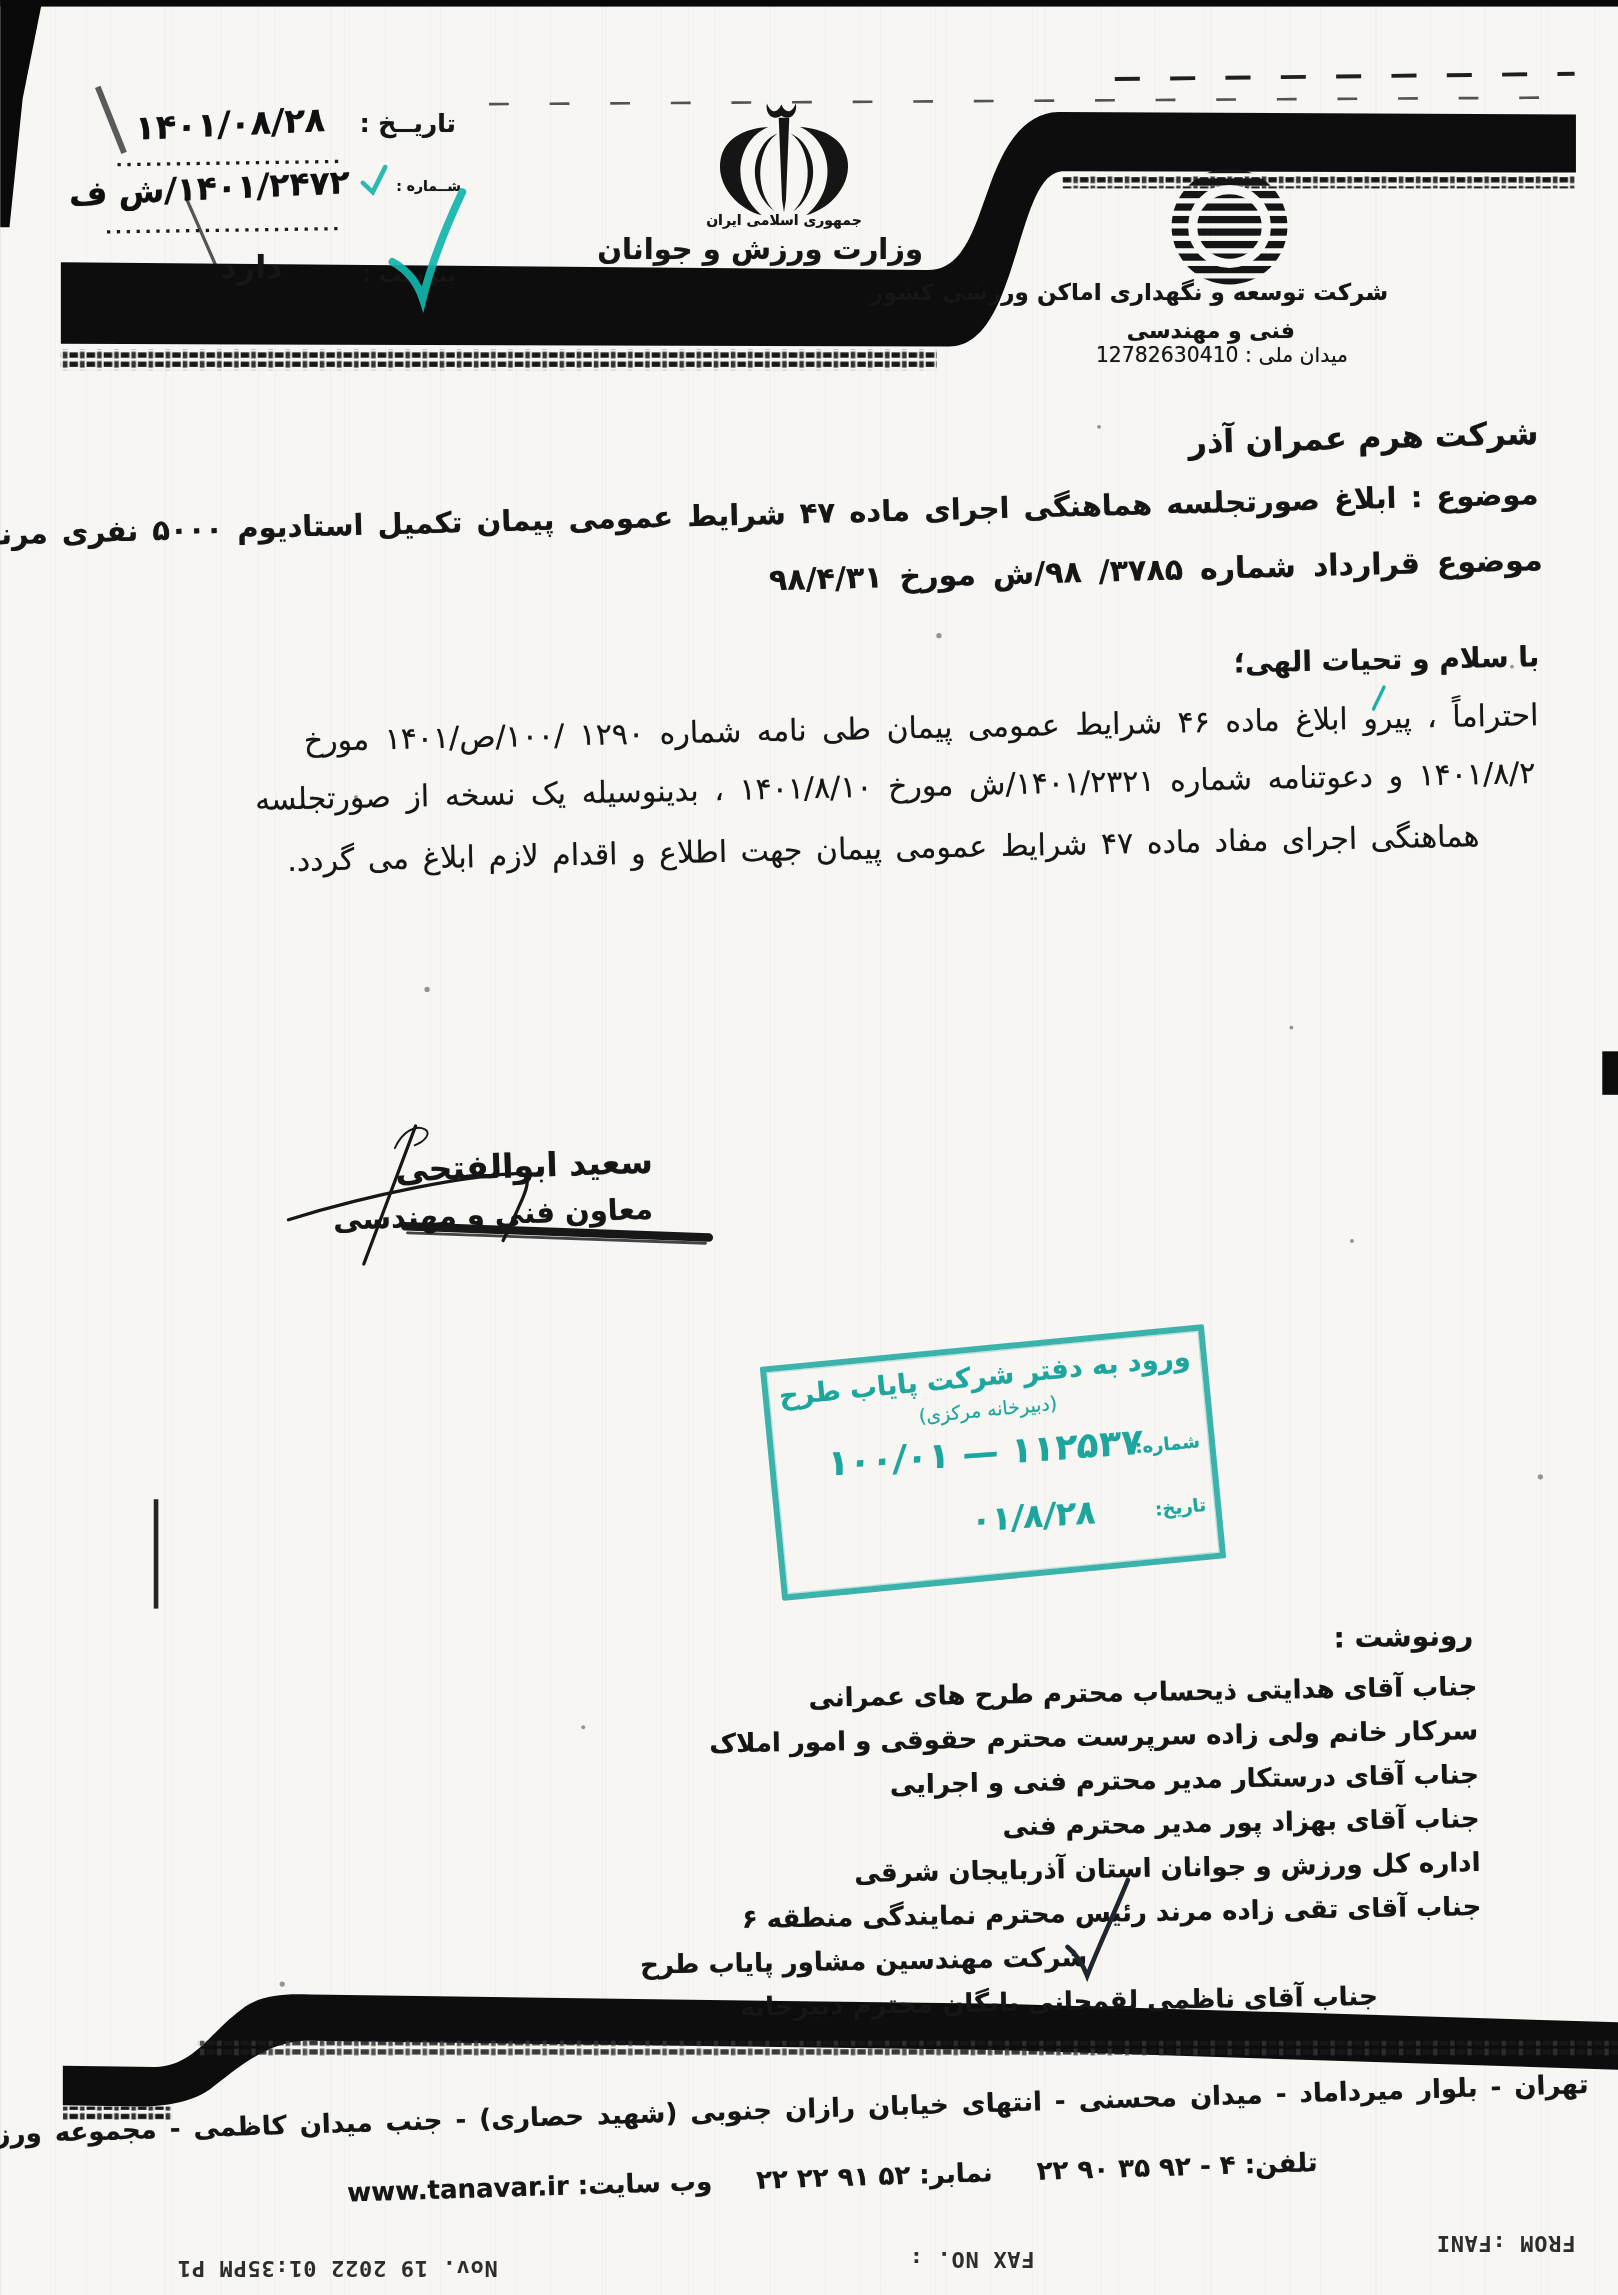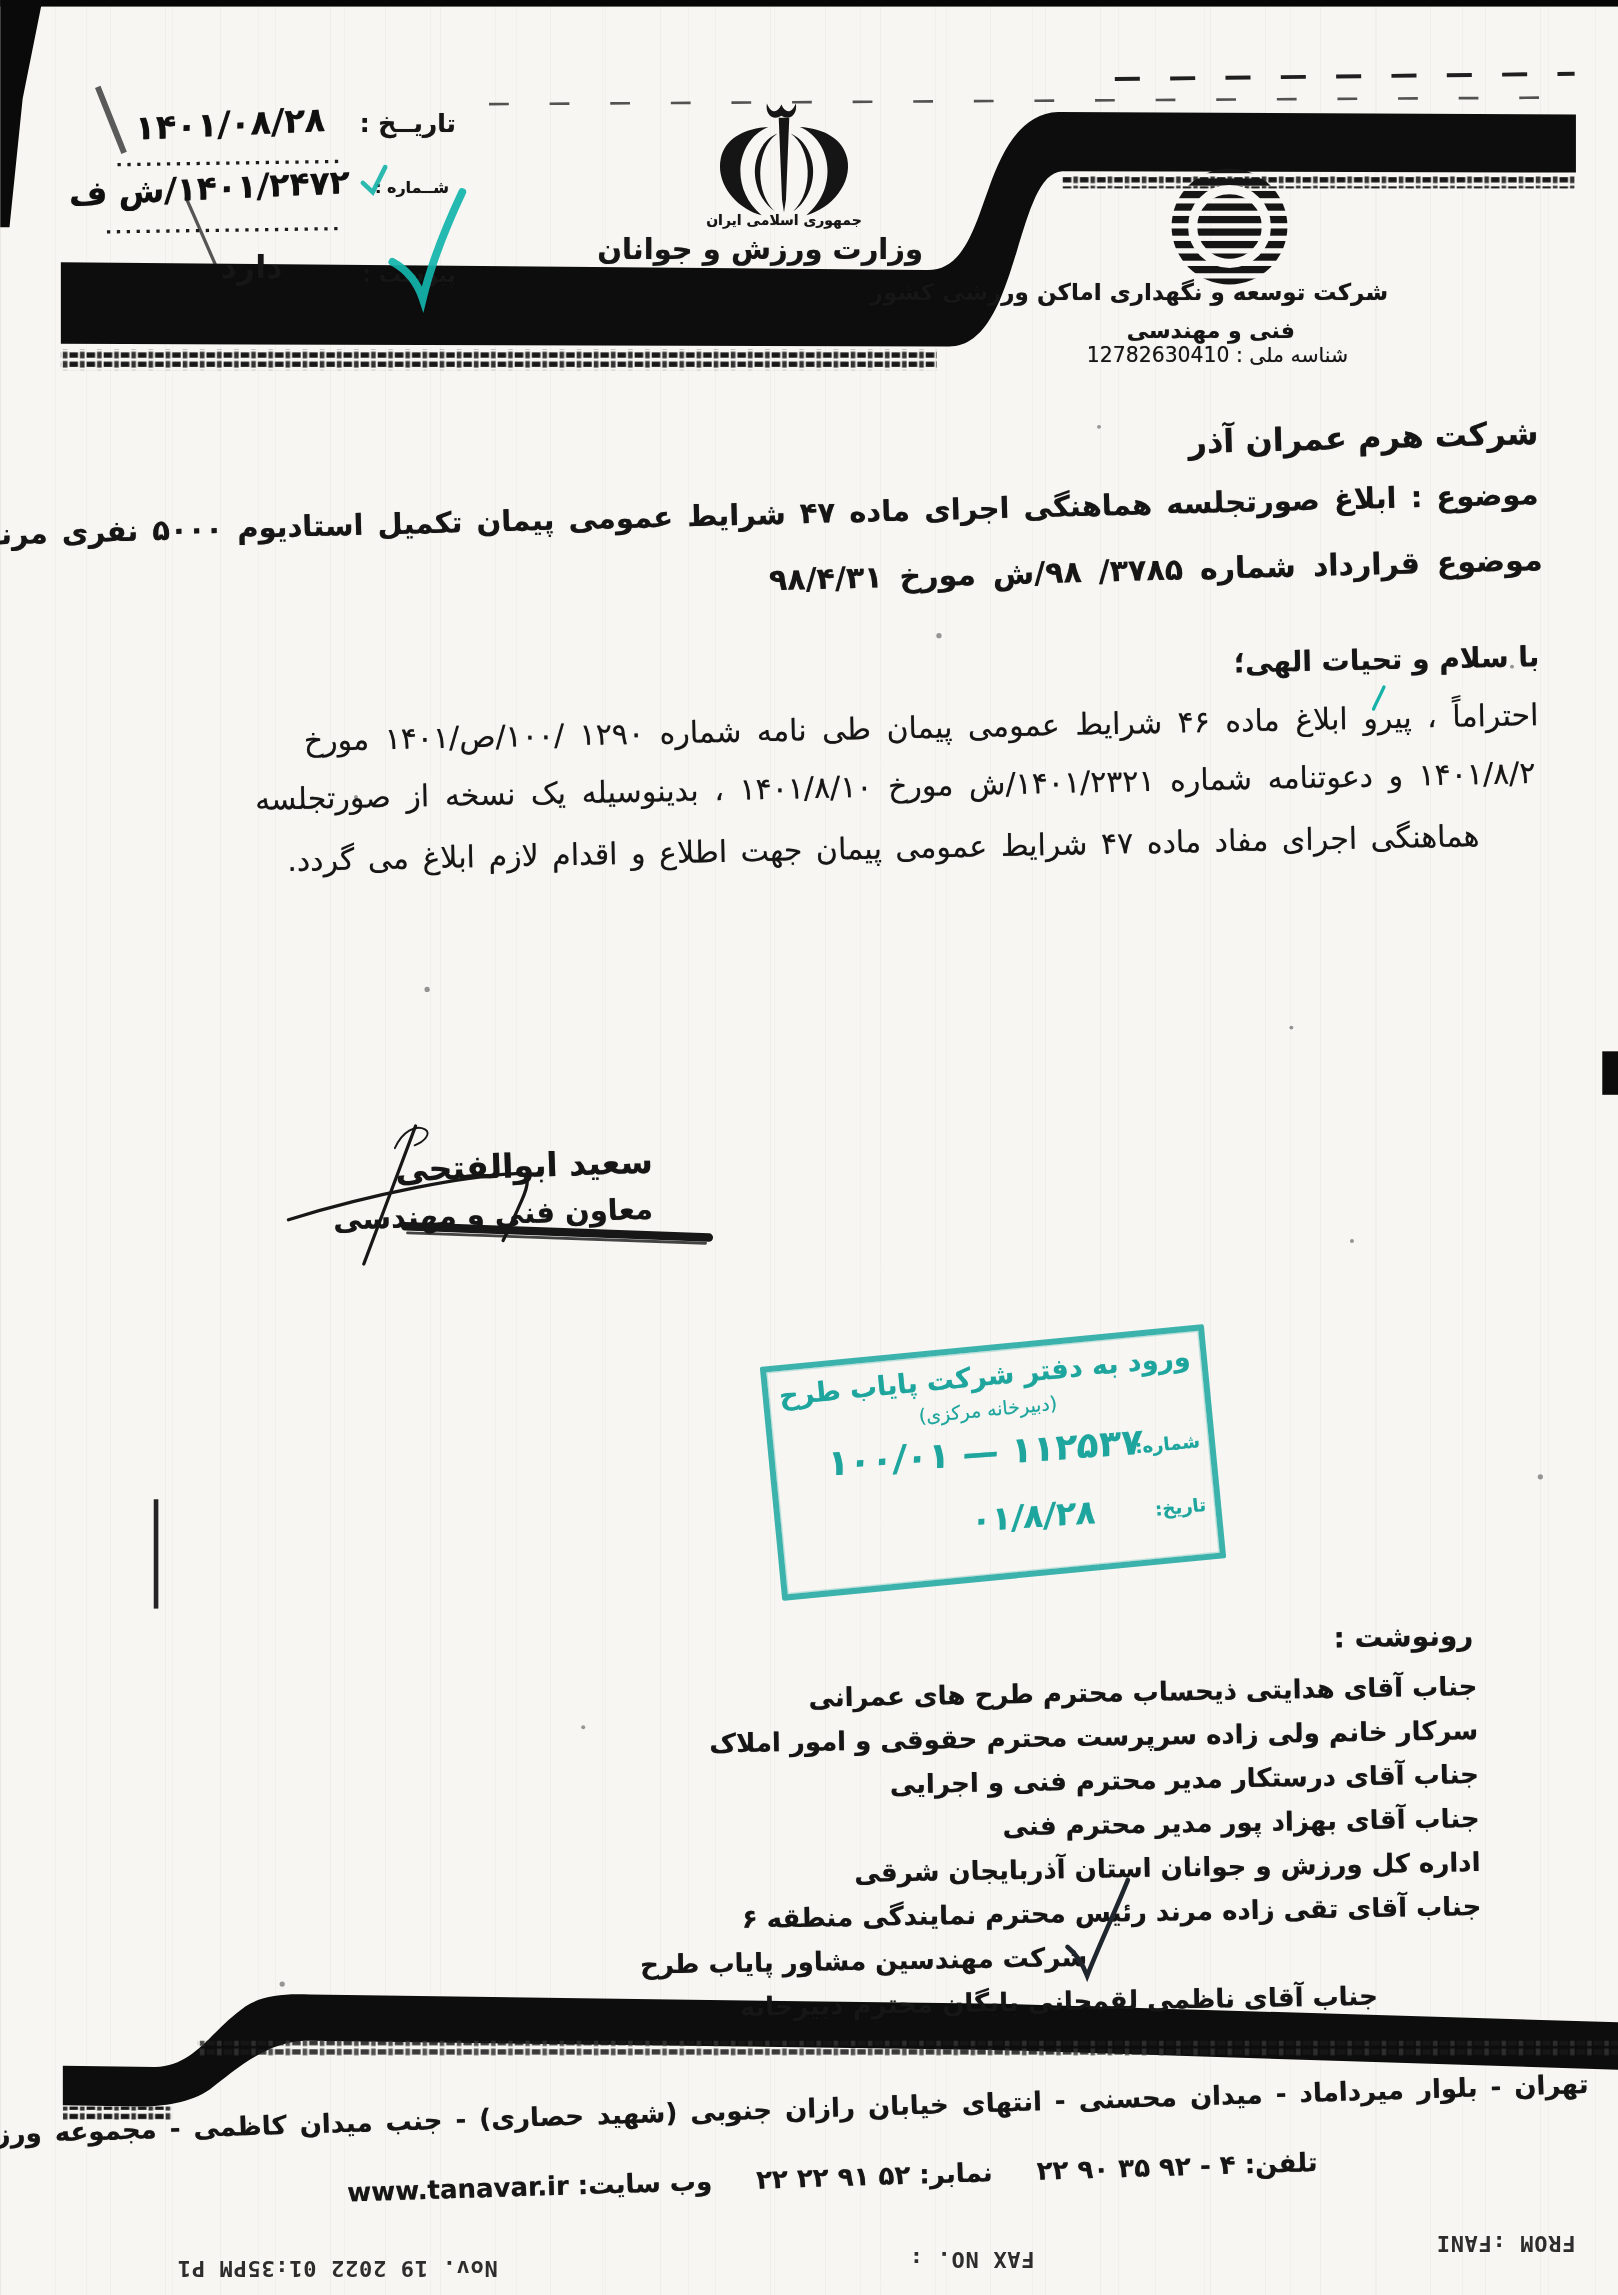--- a/index.html
+++ b/index.html
@@ -93,21 +93,21 @@
       <circle cx="2052" cy="1884" r="3"></circle>
         <circle cx="1668" cy="648" r="3"></circle>
         <circle cx="540" cy="1210" r="3"></circle>
       <circle cx="1960" cy="1560" r="3"></circle>
     </g>
   </svg>
 
   <div class="abs fa bold right" style="left:343px;top:109px;width:113px;font-size:25px">تاریــخ :</div>
   <div class="abs fa hand center" style="left:111px;top:98px;width:239px;font-size:34px">۱۴۰۱/۰۸/۲۸</div>
 
-  <div class="abs fa bold right" style="left:327px;top:178px;width:122px;font-size:16px">شــماره :</div>
+  <div class="abs fa bold right" style="left:339px;top:178px;width:122px;font-size:14px">شــماره :</div>
   <div class="abs fa hand center" style="left:71px;top:162px;width:279px;font-size:33px">۱۴۰۱/۲۴۷۲/ش ف</div>
 
   <div class="abs fa bold right" style="left:343px;top:261px;width:113px;font-size:22.4px">پیوست :</div>
   <div class="abs fa bold center" style="left:212px;top:248px;width:79px;font-size:32px">دارد</div>
 
   <svg class="abs" style="left:0;top:0;width:527px;height:329px;pointer-events:none" viewBox="0 0 800 500">
     <path d="M702 292 C672 356 654 404 642 454 C634 430 618 410 596 398" fill="none" stroke="#12b4ab" stroke-width="12" stroke-linecap="round" opacity=".92"></path>
     <path d="M585 254 L566 292 L551 278" fill="none" stroke="#14b2a9" stroke-width="7" stroke-linecap="round" opacity=".9"></path>
   </svg>
 
@@ -140,21 +140,21 @@
       <rect x="0" y="120" width="196" height="11"></rect>
         <rect x="0" y="139" width="196" height="11"></rect>
       <rect x="0" y="158" width="196" height="11"></rect>
         <rect x="0" y="177" width="196" height="11"></rect>
     </g>
     <circle cx="98" cy="98" r="56" fill="none" stroke="#f7f6f2" stroke-width="14"></circle>
   </svg>
   <div class="abs fa bold center" style="left:1074px;top:279px;width:314px;font-size:23px">شرکت توسعه و نگهداری اماکن ورزشی کشور</div>
   <div class="abs fa bold center" style="left:1166px;top:318px;width:129px;font-size:22px">فنی و مهندسی</div>
   <div class="abs fa center" style="left:1113px;top:343px;width:235px;font-size:20.4px">
-    <span>شناسه ملی :</span>
+    <span>میدان ملی :</span>
     <span>12782630410</span>
   </div>
 
   <div class="abs fa bold right rot15" style="left:922px;top:414px;width:616px;font-size:32px">شرکت هرم عمران آذر</div>
   <div class="abs fa bold right rot15 stretch2" style="left:191px;top:477px;width:1347px;font-size:29px">موضوع : ابلاغ صورتجلسه هماهنگی اجرای ماده ۴۷ شرایط عمومی پیمان تکمیل استادیوم ۵۰۰۰ نفری مرند</div>
   <div class="abs fa bold right rot15" style="left:659px;top:542px;width:883px;font-size:30px;word-spacing:6.6px">موضوع قرارداد شماره ۳۷۸۵/ ۹۸/ش مورخ ۹۸/۴/۳۱</div>
 
   <div class="abs fa bold right rot12" style="left:1117px;top:640px;width:422px;font-size:28px">با سلام و تحیات الهی؛</div>
   <svg class="abs" style="left:1364px;top:683px;width:40px;height:34px;pointer-events:none" viewBox="0 0 60 52">
     <path d="M30 6 C24 20 18 30 14 40" fill="none" stroke="#16b1a8" stroke-width="5" stroke-linecap="round"></path>

